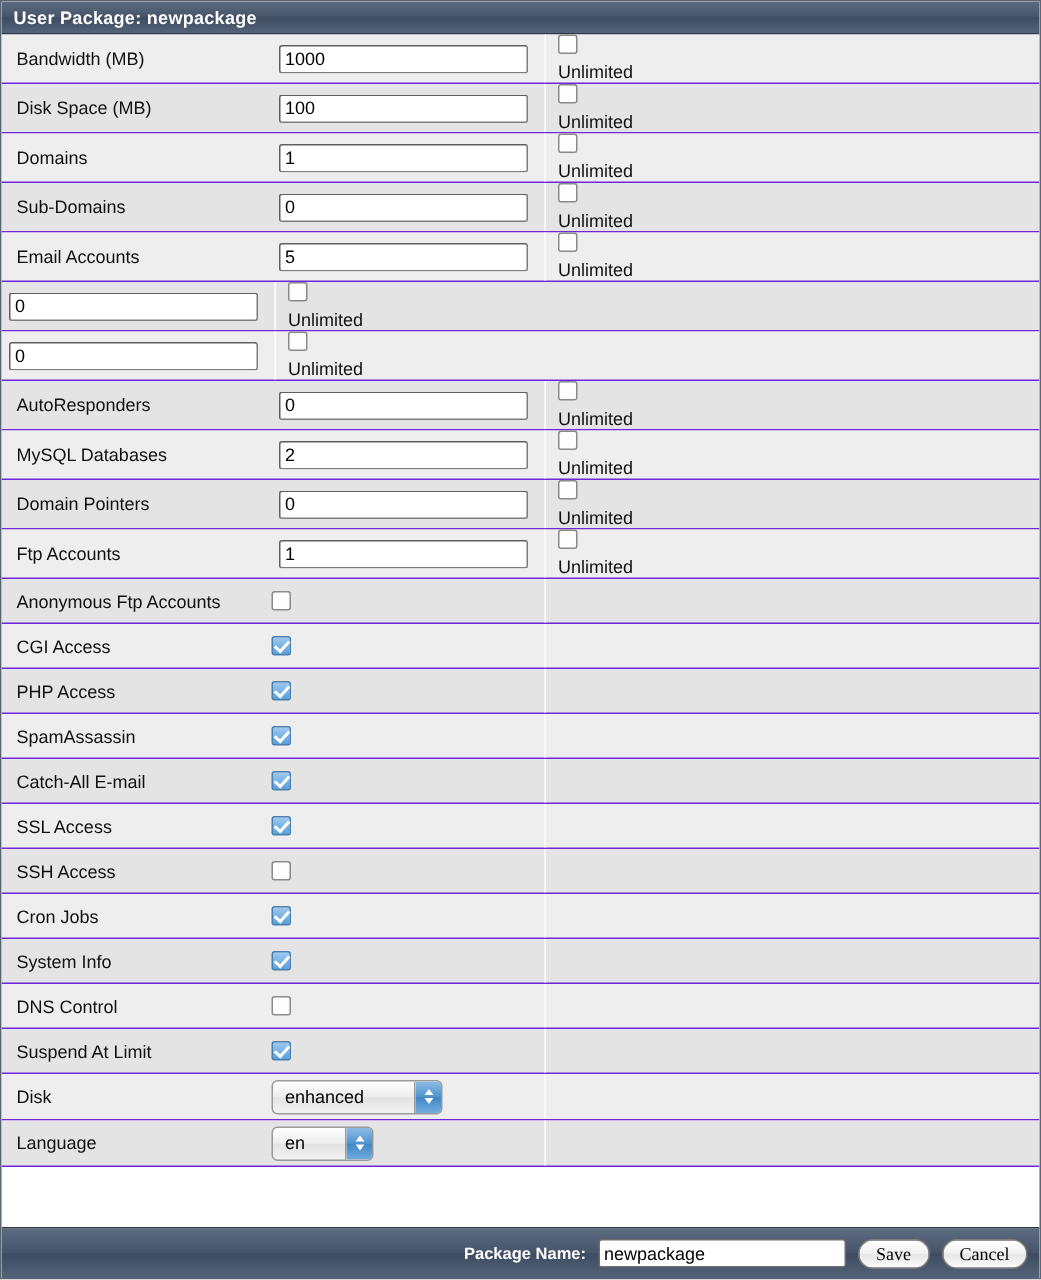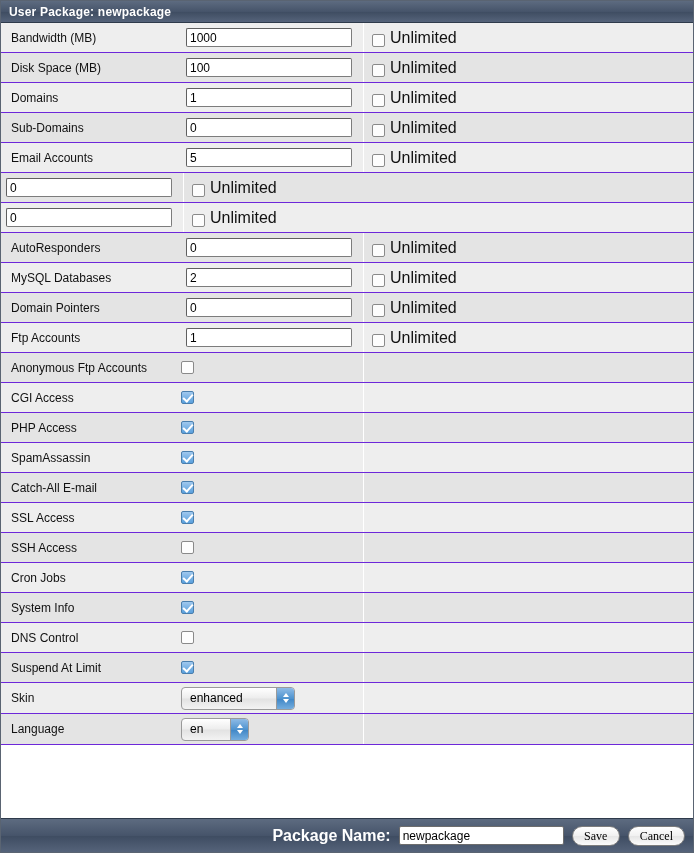--- a/index.html
+++ b/index.html
@@ -109,24 +109,25 @@
     left: 3px;
     top: 0px;
     width: 4px;
     height: 8px;
     border: solid #ffffff;
     border-width: 0 2px 2px 0;
     transform: rotate(42deg);
   }
   .cb-label {
     display: inline-flex;
-    align-items: flex-end;
+    align-items: flex-start;
     gap: 5px;
-    font-size: 16px;
+    font-size: 12px;
     color: #111;
+    flex-direction: column;
   }
   .select-wrap {
     display: inline-flex;
     align-items: center;
     height: 21px;
     border: 1px solid #9a9a9a;
     border-radius: 4px;
     background: linear-gradient(to bottom, #ffffff 0%, #ededed 48%, #e2e2e2 52%, #f3f3f3 100%);
     padding: 0 0 0 8px;
     font-size: 12px;
@@ -166,21 +167,21 @@
     background: linear-gradient(to bottom, #5d6b80 0%, #46546a 50%, #3e4c61 51%, #55637a 100%);
     border-top: 1px solid #2e3a4b;
     display: flex;
     align-items: center;
     justify-content: flex-end;
     padding-right: 8px;
     gap: 8px;
     color: #ffffff;
   }
   .footer .lbl {
-    font-size: 16px;
+    font-size: 11px;
     font-weight: bold;
     color: #ffffff;
   }
   input.footer-input {
     width: 165px;
     height: 19px;
     box-sizing: border-box;
     border: 1px solid #6d6d6d;
     background: #ffffff;
     font-family: "Liberation Sans", sans-serif;
@@ -416,21 +417,21 @@
         <div class="cell-extra"></div>
       </div>
       <div class="row shade-b">
         <div class="cell-label">Suspend At Limit</div>
         <div class="cell-value center">
           <span class="cb checked"></span>
         </div>
         <div class="cell-extra"></div>
       </div>
       <div class="row shade-a" style="min-height: 30px;">
-        <div class="cell-label">Skin</div>
+        <div class="cell-label">Disk</div>
         <div class="cell-value center">
           <span class="select-wrap" style="width: 104px;">
             <span class="sel-text" style="flex: 1 1 auto;">enhanced</span>
             <span class="select-arrows">
               <span class="arrow-up"></span>
               <span class="arrow-down"></span>
             </span>
           </span>
         </div>
         <div class="cell-extra"></div>

